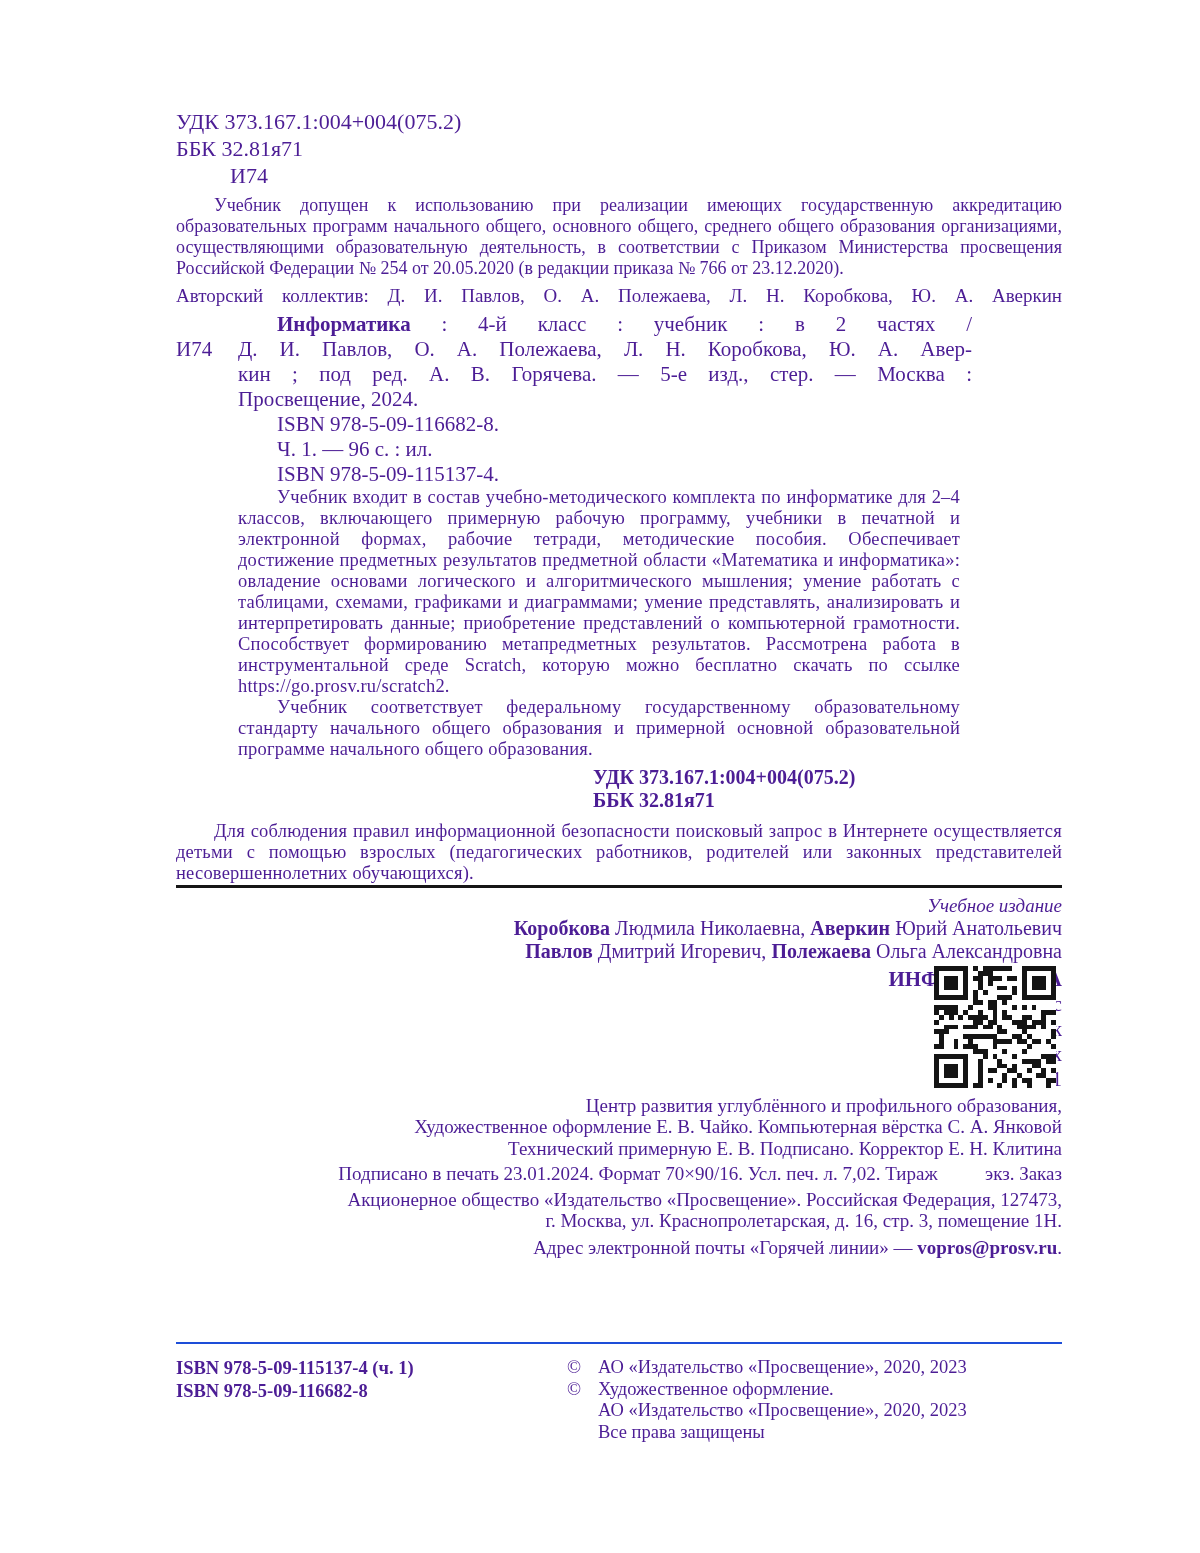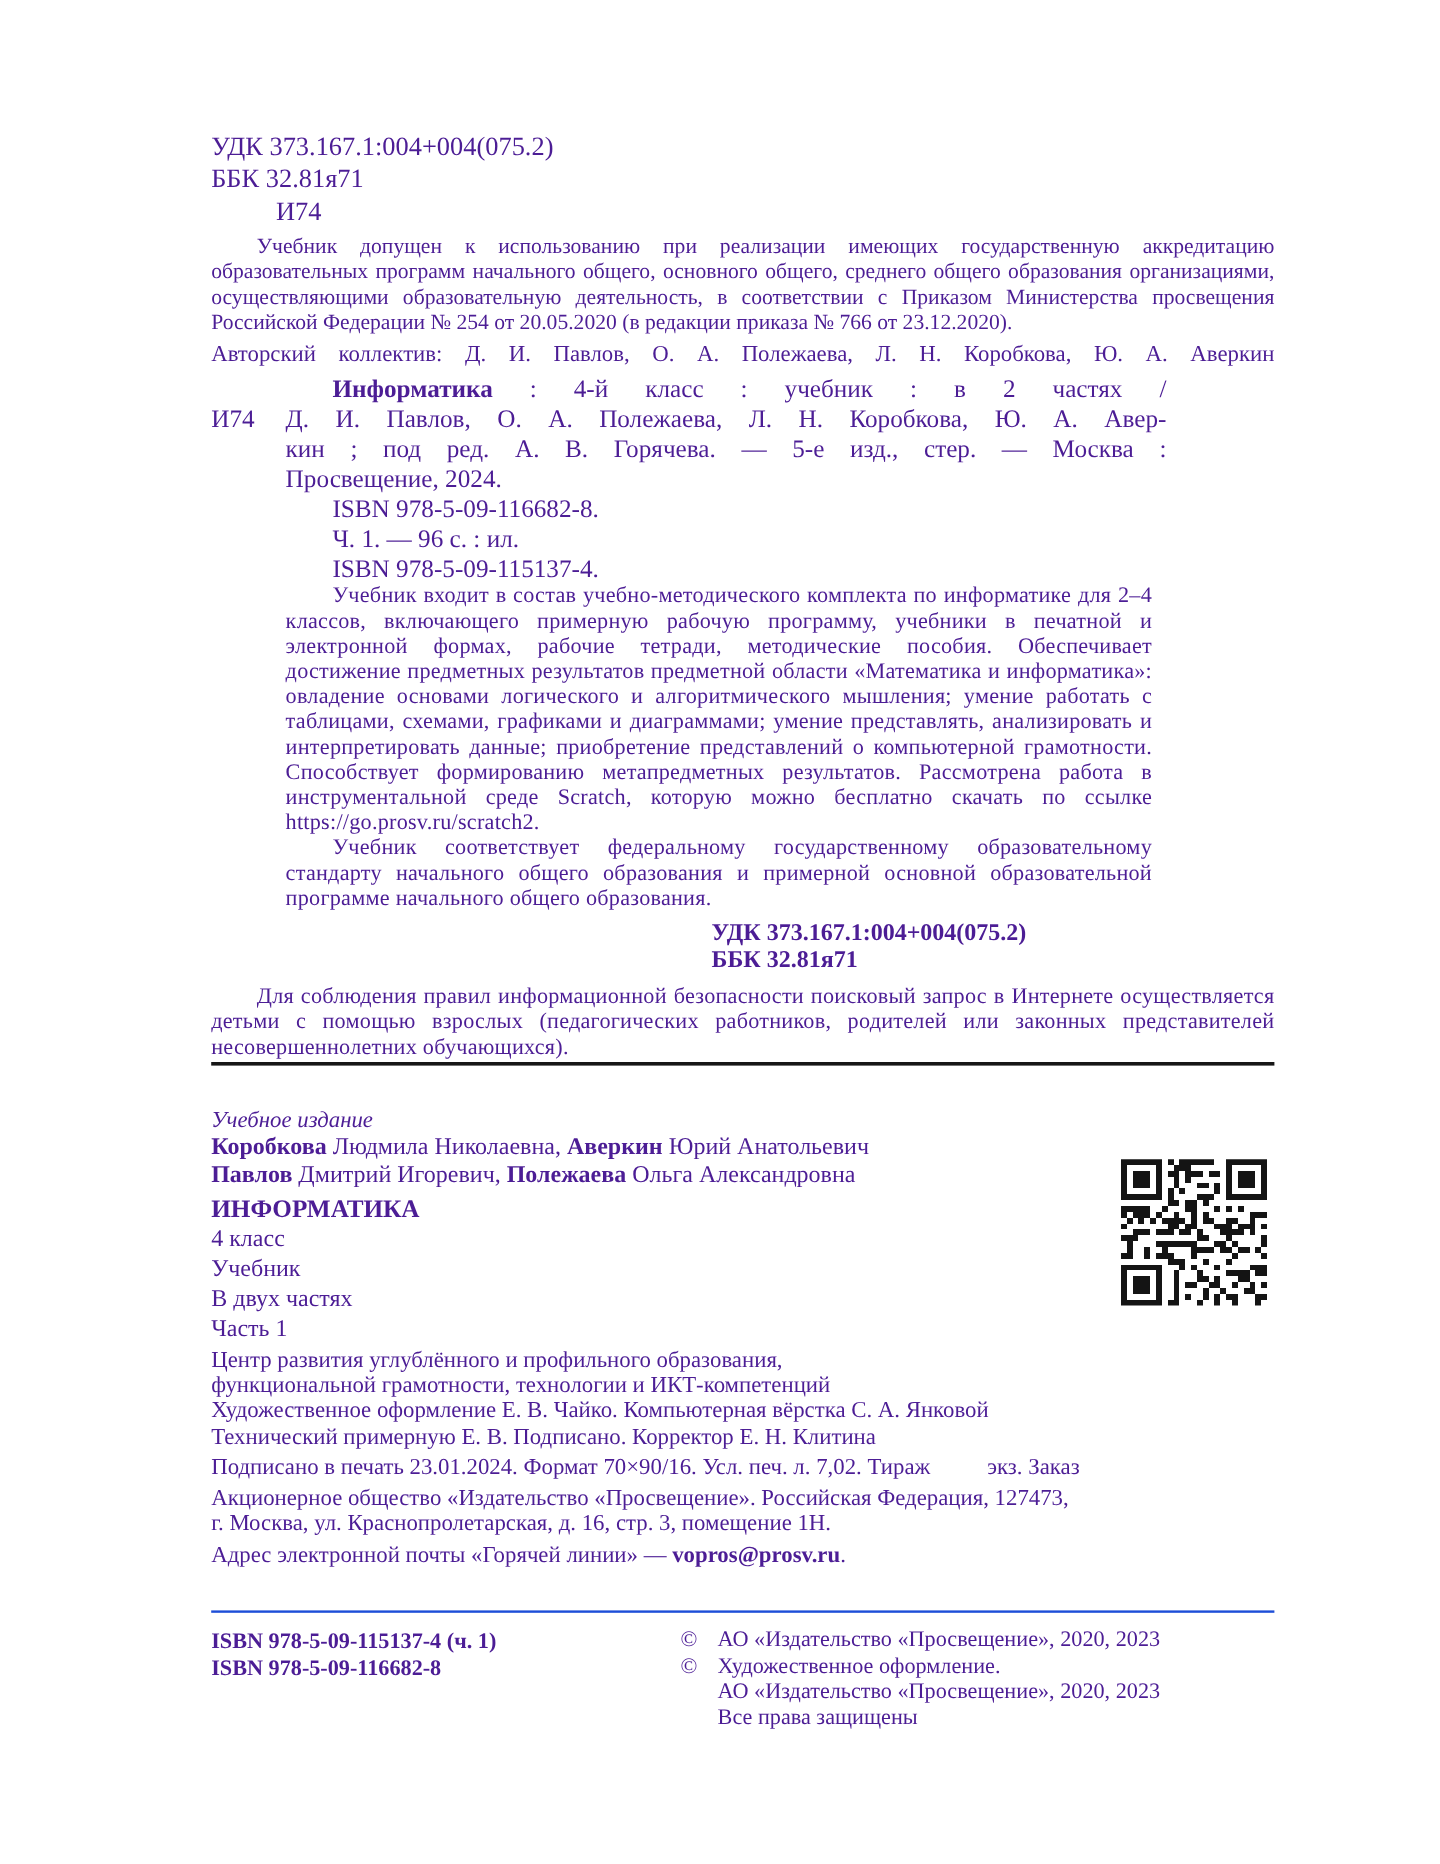--- a/index.html
+++ b/index.html
@@ -34,21 +34,21 @@
 
   
   .mid-codes{margin-left:417px;margin-top:6px;font-weight:bold;font-size:20px;line-height:23px;}
 
   
   .safety{margin-top:9px;font-size:18.5px;line-height:21px;text-align:justify;text-indent:38px;letter-spacing:.2px;}
 
   .divider1{position:absolute;left:176px;top:885px;width:886px;border-top:3px solid #161616;}
 
   
-  .colophon{position:absolute;left:176px;top:888px;width:886px;text-align:left;font-size:19px;margin-top:28px;}
+  .colophon{position:absolute;left:176px;top:888px;width:886px;text-align:right;font-size:19px;}
   .ed-kind{padding-top:7px;font-style:italic;line-height:22px;}
   .a-row{font-size:20px;line-height:23px;}
   .c-title{padding-top:3px;font-size:21px;font-weight:bold;line-height:26px;}
   .c-row{font-size:20px;line-height:25px;}
   .dept{font-size:19px;line-height:21px;}
   .dept-first{padding-top:3px;}
   .staff{font-size:19px;line-height:21.5px;}
   .staff-first{padding-top:5px;}
   .print-line{padding-top:3px;font-size:19px;line-height:23px;white-space:pre-wrap;}
   .pub{font-size:19px;line-height:21px;}
@@ -119,21 +119,20 @@
     </div>
     <div class="a-row">
       <span class="bold">Павлов</span><span> Дмитрий Игоревич, </span><span class="bold">Полежаева</span><span> Ольга Александровна</span>
     </div>
     <div class="c-title">ИНФОРМАТИКА</div>
     <div class="c-row">4 класс</div>
     <div class="c-row">Учебник</div>
     <div class="c-row italic">В двух частях</div>
     <div class="c-row">Часть 1</div>
     <div class="dept dept-first">Центр развития углублённого и профильного образования,</div>
-    <div class="dept">функциональной грамотности, технологии и ИКТ-компетенций</div>
     <div class="staff">
       <span>Художественное оформление </span><span class="italic">Е. В. Чайко</span><span>. Компьютерная вёрстка </span><span class="italic">С. А. Янковой</span>
     </div>
     <div class="staff">
       <span>Технический примерную </span><span class="italic">Е. В. Подписано</span><span>. Корректор </span><span class="italic">Е. Н. Клитина</span>
     </div>
     <div class="print-line">Подписано в печать 23.01.2024. Формат 70×90/16. Усл. печ. л. 7,02. Тираж          экз. Заказ</div>
     <div class="pub pub-first">Акционерное общество «Издательство «Просвещение». Российская Федерация, 127473,</div>
     <div class="pub">г. Москва, ул. Краснопролетарская, д. 16, стр. 3, помещение 1Н.</div>
     <div class="email-line">

